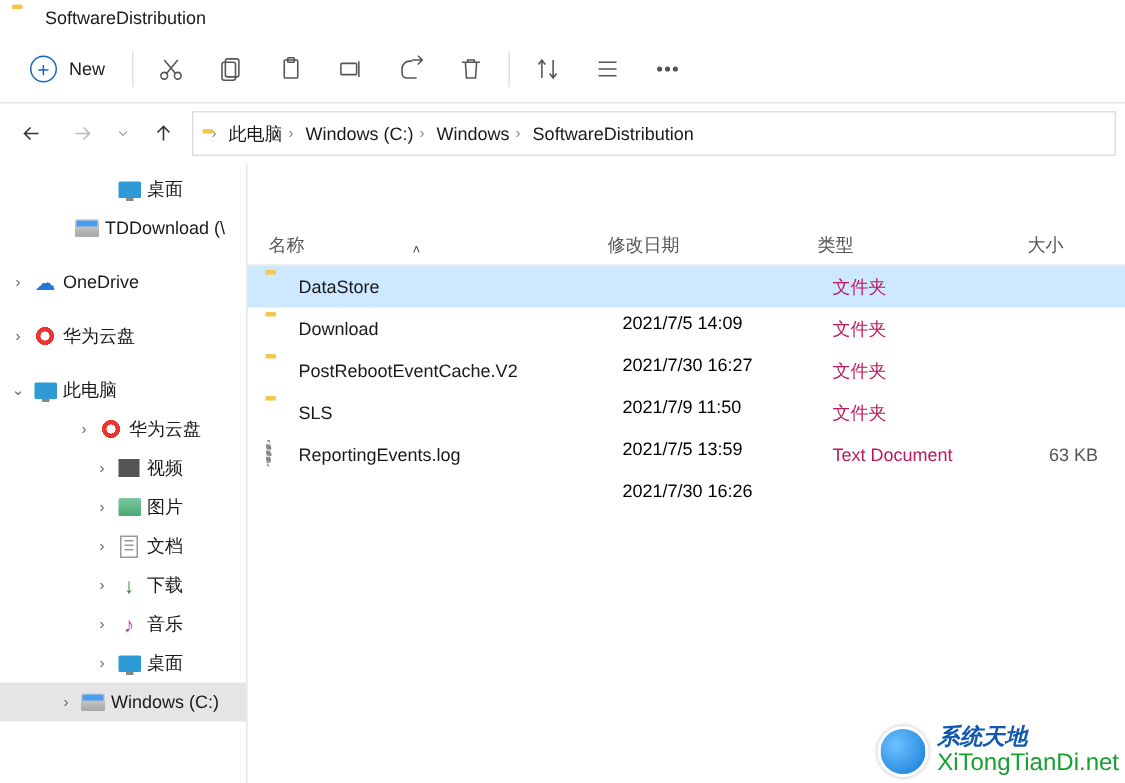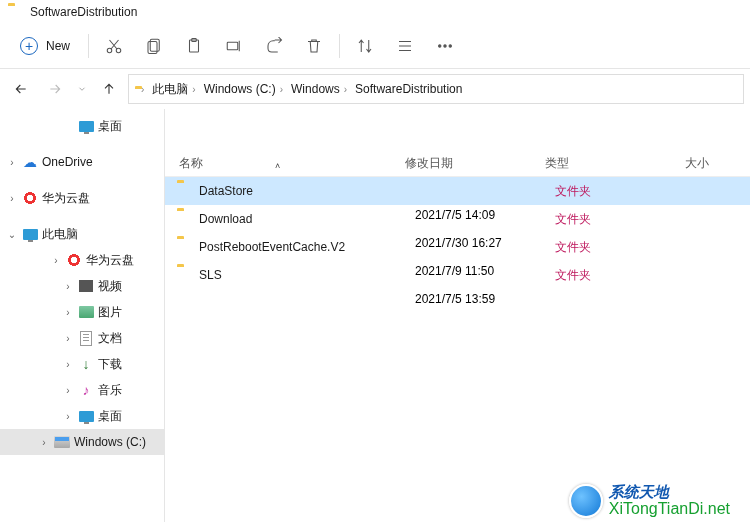--- a/index.html
+++ b/index.html
@@ -33,21 +33,21 @@
   .col-type { width:140px; }
   .col-size { flex:1; padding-right:18px; }
   .sort-caret { position:absolute; left:110px; top:6px; font-size:9px; color:#444; }
   .row { display:flex; align-items:center; height:28px; }
   .row.sel { background:#cde8ff; }
   .row .ic { width:16px;height:16px; margin-left:12px; margin-right:6px; }
   .row .rname { width:216px; }
   .row .rdate { width:140px; color:#000000;margin-top:48px; }
   .row .rtype { width:140px; color:#be185d; }
   .row .rsize { flex:1; padding-right:18px; text-align:right; color:#555; }
-  .watermark { position:absolute; right:20px; bottom:4px; display:flex; align-items:flex-start; gap:6px; }
+  .watermark { position:absolute; right:4px; bottom:4px; display:flex; align-items:flex-start; gap:6px; }
   .watermark .globe { width:34px;height:34px;border-radius:50%;background:radial-gradient(circle at 35% 35%, #6ec2ff, #1178d6);border:2px solid #fff;box-shadow:0 0 3px rgba(0,0,0,.3); }
   .watermark .wt { display:flex;flex-direction:column;line-height:1.1; }
   .wm-title { font-size:15px; font-weight:600; font-style:italic; color:#1158b0; }
   .wm-url { font-size:16px; color:#16a030; }
   
   .folder-ic { width:16px;height:13px;background:linear-gradient(#ffe49c,#f4c64b);border-radius:1px;position:relative; }
   .folder-ic:before{content:"";position:absolute;top:-3px;left:0;width:7px;height:3px;background:#f4c64b;border-radius:1px 1px 0 0;}
   .disk-ic{width:16px;height:12px;background:linear-gradient(#d7d7d7,#a8a8a8);border-radius:1px;position:relative;}
   .disk-ic:before{content:"";position:absolute;left:1px;right:1px;top:1px;height:4px;background:#4a9eee;}
   .mon-ic{width:15px;height:11px;background:#2e9bd6;border-radius:1px;position:relative;}
@@ -179,20 +179,27 @@
 
 <div class="body">
   <div class="sidebar" id="sidebar">
       <div class="sb-item lvl1">
         <span class="twisty"></span>
         <span class="ic">
           <span class="mon-ic"></span>
         </span>
         <span>桌面</span>
       </div>
+      <div class="sb-item lvl1">
+        <span class="twisty"></span>
+        <span class="ic">
+          <span class="disk-ic"></span>
+        </span>
+        <span>TDDownload (\</span>
+      </div>
       <div style="height: 10px;"></div>
       <div class="sb-item">
         <span class="twisty">›</span>
         <span class="ic">
           <span class="cloud-ic">☁</span>
         </span>
         <span>OneDrive</span>
       </div>
       <div style="height: 10px;"></div>
       <div class="sb-item">
@@ -296,20 +303,27 @@
           <span class="rtype">文件夹</span>
           <span class="rsize"></span>
         </div>
         <div class="row">
           <span class="ic"><span class="folder-ic"></span></span>
           <span class="rname">SLS</span>
           <span class="rdate">2021/7/5 13:59</span>
           <span class="rtype">文件夹</span>
           <span class="rsize"></span>
         </div>
+        <div class="row">
+          <span class="ic"><span class="gear-ic"></span></span>
+          <span class="rname">ReportingEvents.log</span>
+          <span class="rdate">2021/7/30 16:26</span>
+          <span class="rtype">Text Document</span>
+          <span class="rsize">63 KB</span>
+        </div>
       </div>
     <div class="watermark">
       <div class="globe"></div>
       <div class="wt">
         <span class="wm-title">系统天地</span>
         <span class="wm-url">XiTongTianDi.net</span>
       </div>
     </div>
   </div>
 </div>

